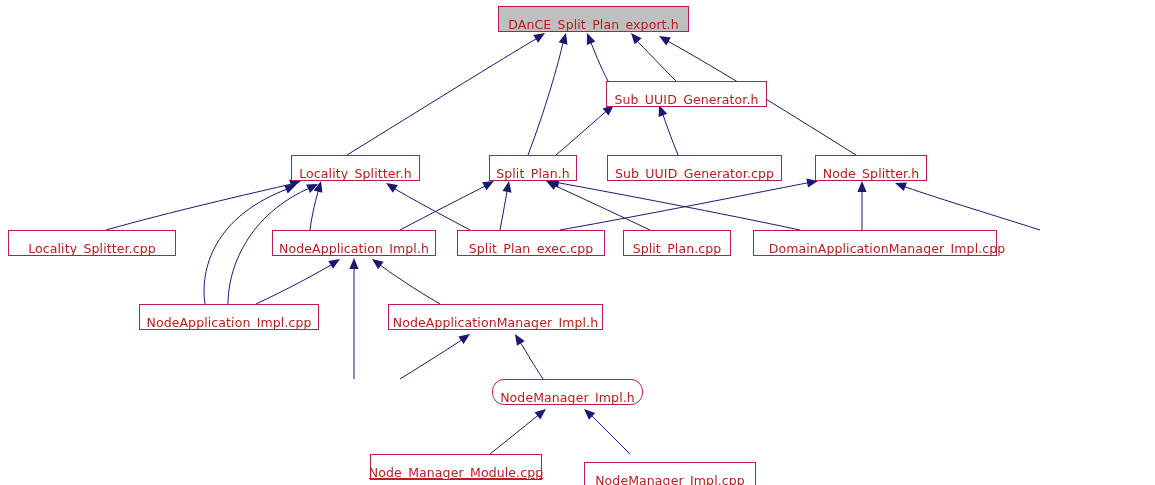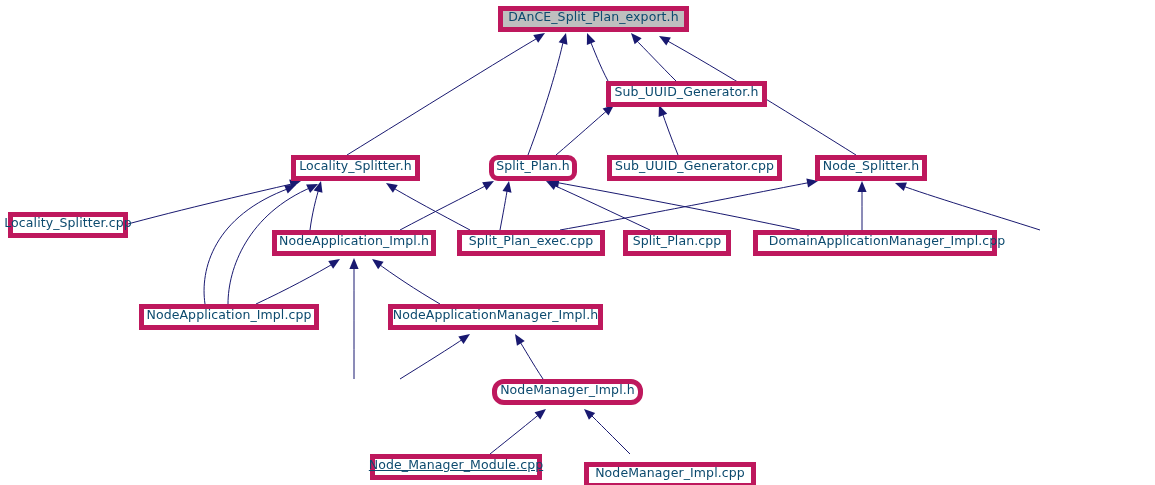--- a/index.html
+++ b/index.html
@@ -19,27 +19,27 @@
     position: absolute;
     left: 0;
     top: 0;
     width: 1155px;
     height: 485px;
     pointer-events: none;
   }
   .graph-node {
     position: absolute;
     box-sizing: border-box;
-    border: 5px solid #be185d;
+    border: 1px solid #be185d;
     background: #ffffff;
-    color: #0c4a6e;
+    color: #b91c1c;
     font-size: 12.5px;
     line-height: 1;
     display: flex;
-    align-items: flex-start;
+    align-items: flex-end;
     justify-content: center;
     white-space: nowrap;
     letter-spacing: 0.1px;
     z-index: 2;
   }
   .graph-node.root-node {
     background: #bfbfbf;
   }
 </style>
 </head>
@@ -102,30 +102,30 @@
     </svg>
 <div class="graph-node root-node" style="left: 498px; top: 6px; width: 191px; height: 26px;">
       <span>DAnCE_Split_Plan_export.h</span>
     </div>
     <div class="graph-node" style="left: 606px; top: 81px; width: 161px; height: 26px;">
       <span>Sub_UUID_Generator.h</span>
     </div>
     <div class="graph-node" style="left: 291px; top: 155px; width: 129px; height: 26px;">
       <span>Locality_Splitter.h</span>
     </div>
-    <div class="graph-node" style="left: 489px; top: 155px; width: 88px; height: 26px; border-radius: 9px;">
+    <div class="graph-node" style="left: 489px; top: 155px; width: 88px; height: 26px;">
       <span>Split_Plan.h</span>
     </div>
     <div class="graph-node" style="left: 607px; top: 155px; width: 175px; height: 26px;">
       <span>Sub_UUID_Generator.cpp</span>
     </div>
     <div class="graph-node" style="left: 815px; top: 155px; width: 112px; height: 26px;">
       <span>Node_Splitter.h</span>
     </div>
-    <div class="graph-node" style="left: 8px; top: 212px; width: 120px; height: 26px;">
+    <div class="graph-node" style="left: 8px; top: 230px; width: 168px; height: 26px;">
       <span>Locality_Splitter.cpp</span>
     </div>
     <div class="graph-node" style="left: 272px; top: 230px; width: 164px; height: 26px;">
       <span>NodeApplication_Impl.h</span>
     </div>
     <div class="graph-node" style="left: 457px; top: 230px; width: 148px; height: 26px;">
       <span>Split_Plan_exec.cpp</span>
     </div>
     <div class="graph-node" style="left: 623px; top: 230px; width: 108px; height: 26px;">
       <span>Split_Plan.cpp</span>

